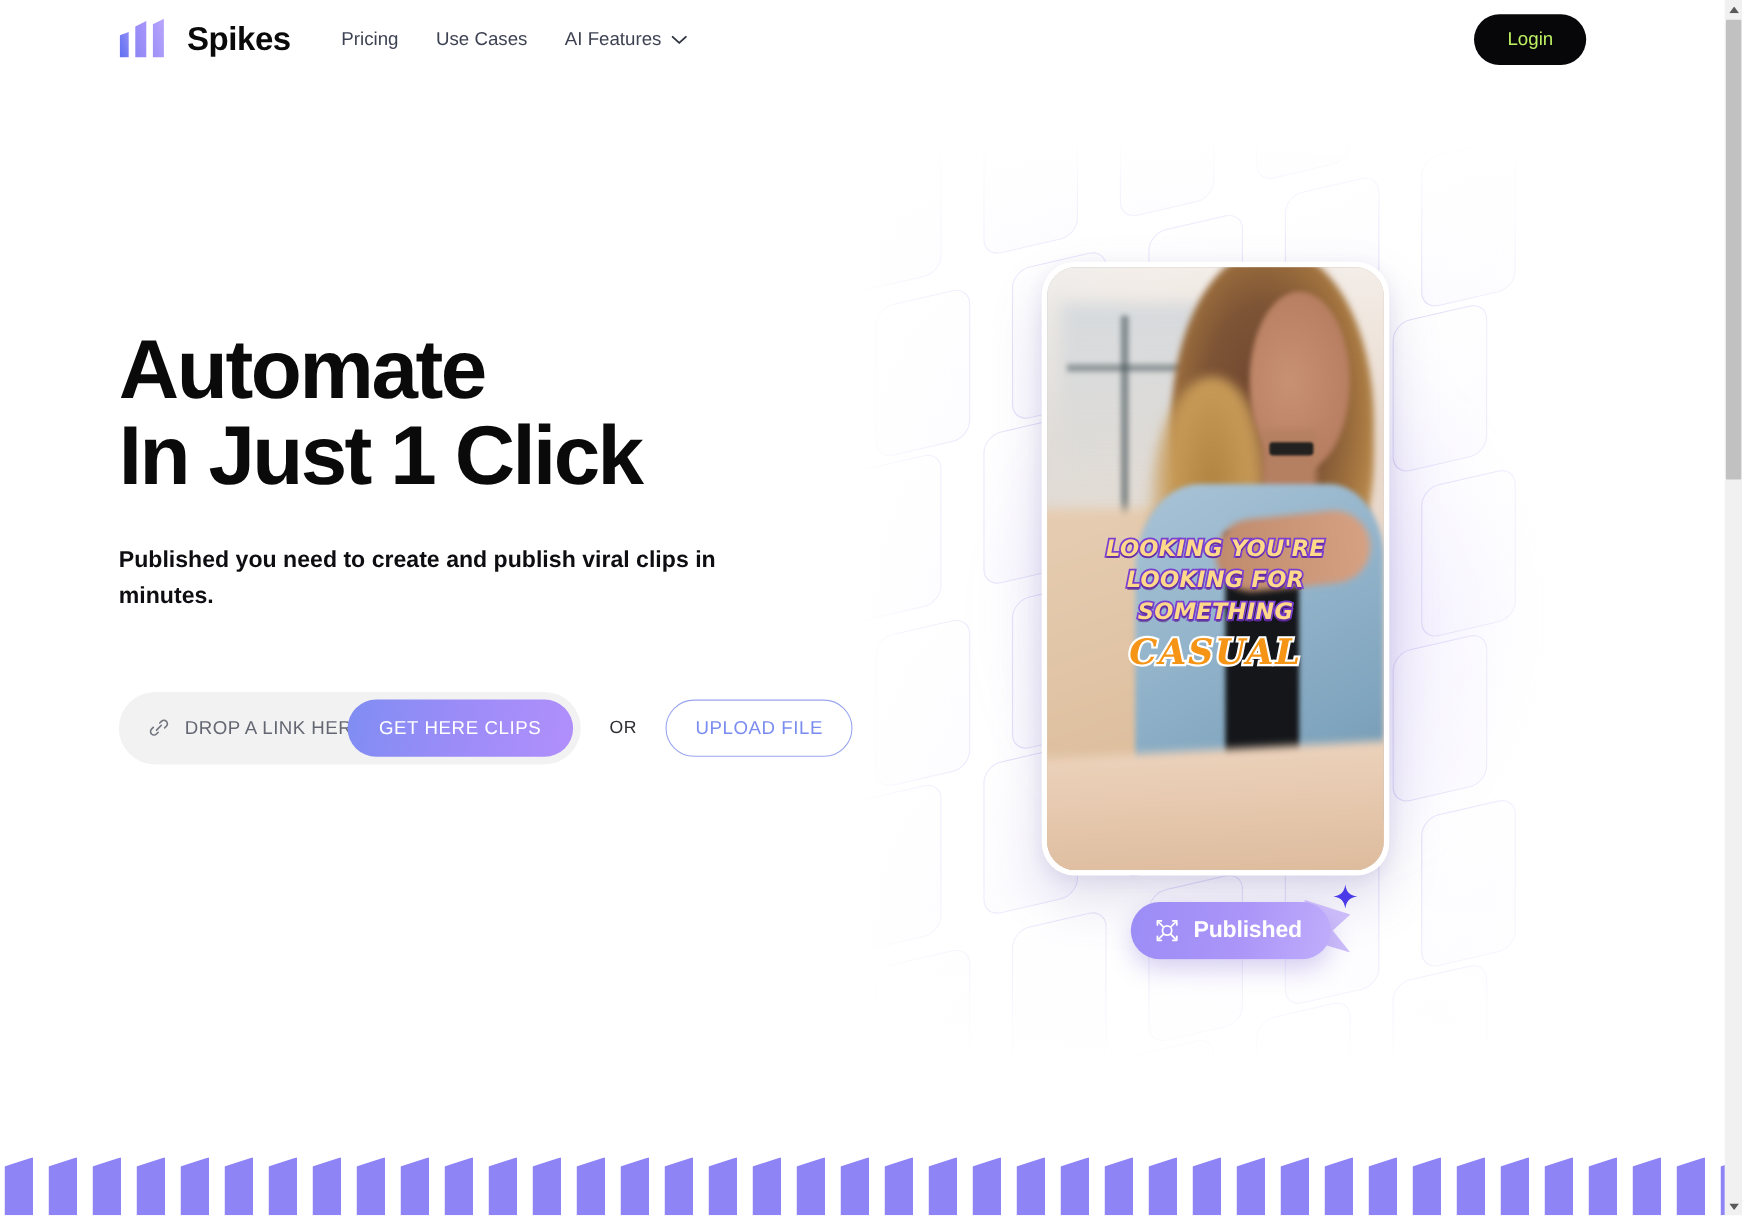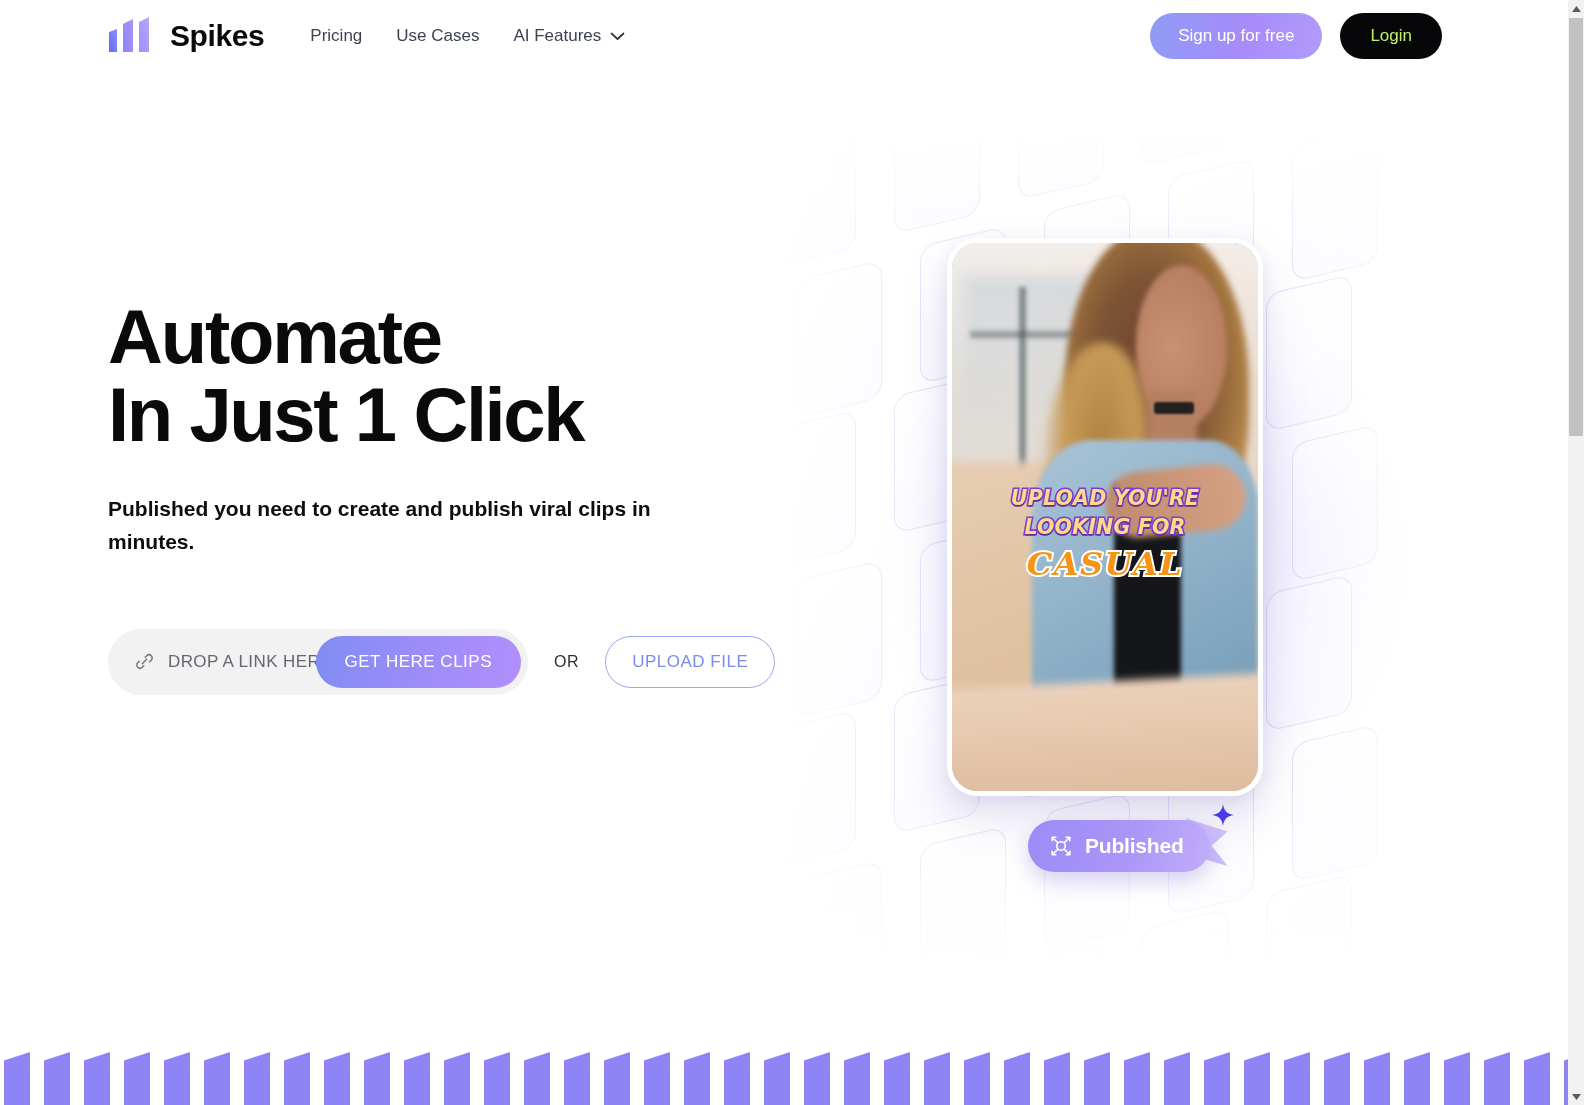--- a/index.html
+++ b/index.html
@@ -424,21 +424,20 @@
           <svg class="chev" width="15" height="9" viewBox="0 0 15 9" fill="none" xmlns="http://www.w3.org/2000/svg">
             <path d="M1.5 1.5 L7.5 7 L13.5 1.5" stroke="#2f3440" stroke-width="1.7" stroke-linecap="round" stroke-linejoin="round"></path>
           </svg>
         </span>
       </div>
     </div>
 
     <div class="header-spacer"></div>
 
     <div class="header-actions">
-      <button class="btn-signup">Sign up for free</button>
       <button class="btn-login">Login</button>
     </div>
   </div>
 
   <div class="hero-left">
     <h1 class="headline">
       <span>Automate</span>
       <span class="l3">In Just 1 Click</span>
     </h1>
     <p class="subhead">
@@ -476,22 +475,23 @@
         <div class="p-face"></div>
         <div class="p-neck"></div>
         <div class="p-shirt"></div>
         <div class="p-tank"></div>
         <div class="p-arm"></div>
         <div class="p-choker"></div>
         <div class="vid-counter"></div>
       </div>
 
       <div class="caption">
-        <span class="cap-line">UPLOAD YOU'RE</span>
+        <span class="cap-line">LOOKING YOU'RE</span>
         <span class="cap-line">LOOKING FOR</span>
+        <span class="cap-line">SOMETHING</span>
         <span class="cap-hl">CASUAL</span>
       </div>
     </div>
   </div>
 
   <div class="pub-wrap">
     <div class="pub-badge">
       <div class="pub-ribbon"></div>
       <span>
         <svg class="pub-icon" width="26" height="26" viewBox="0 0 26 26" fill="none" xmlns="http://www.w3.org/2000/svg">

